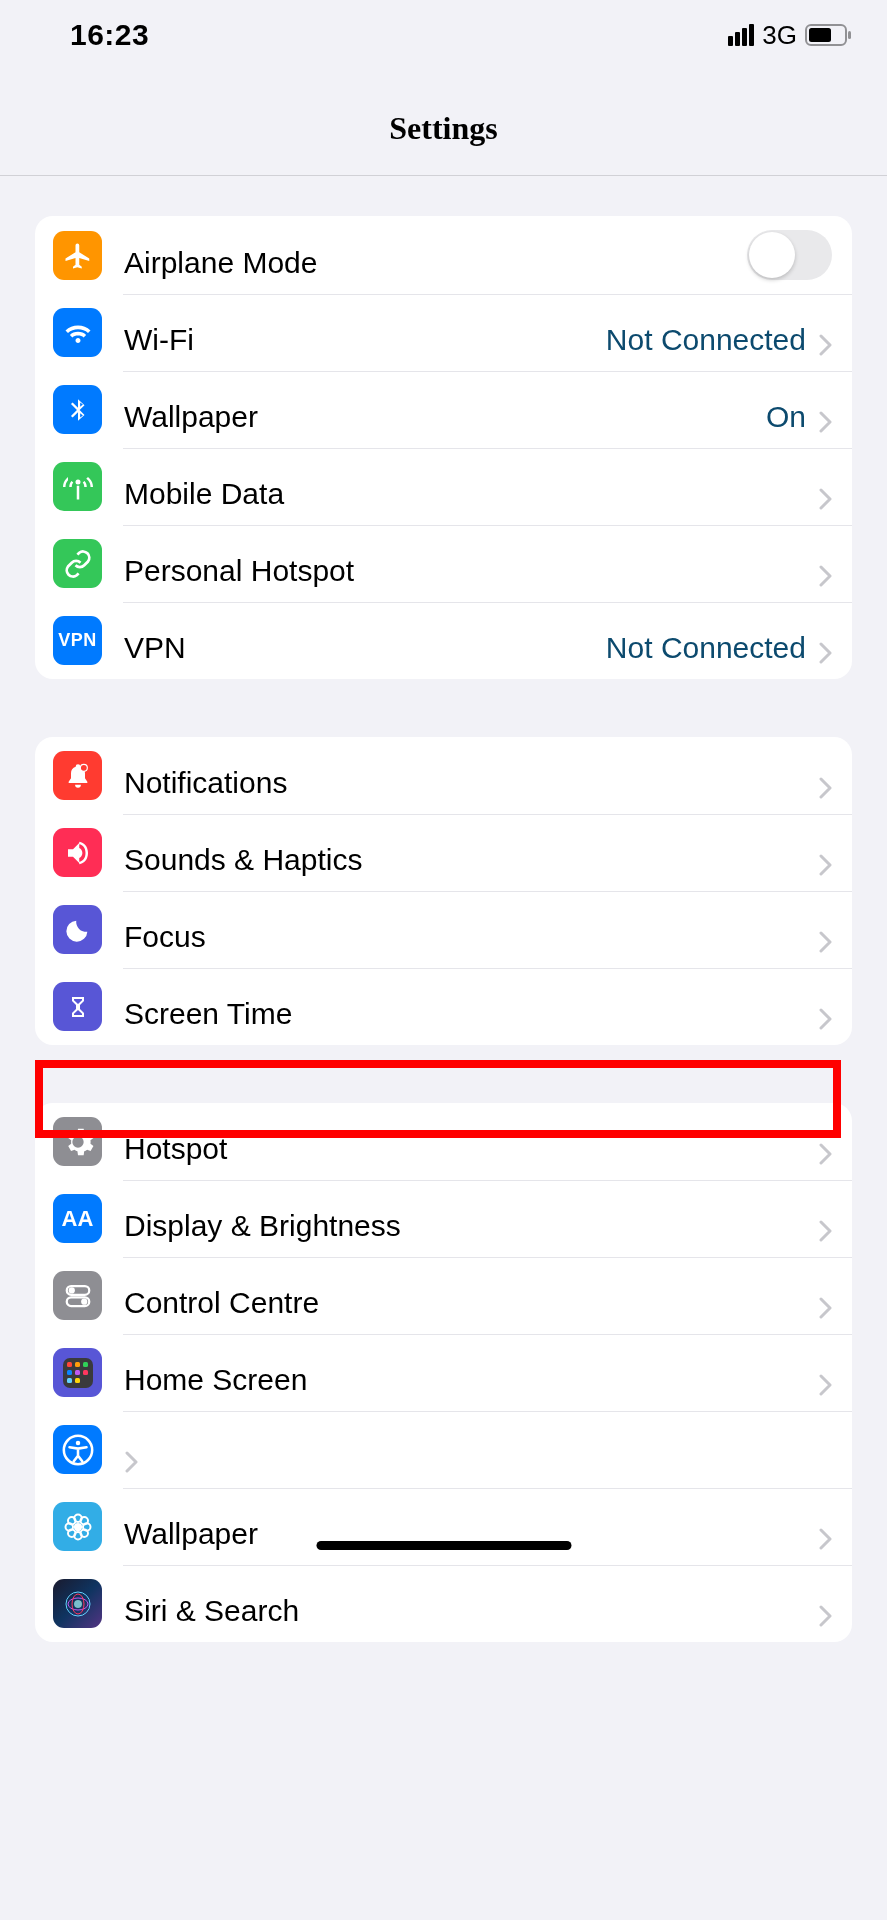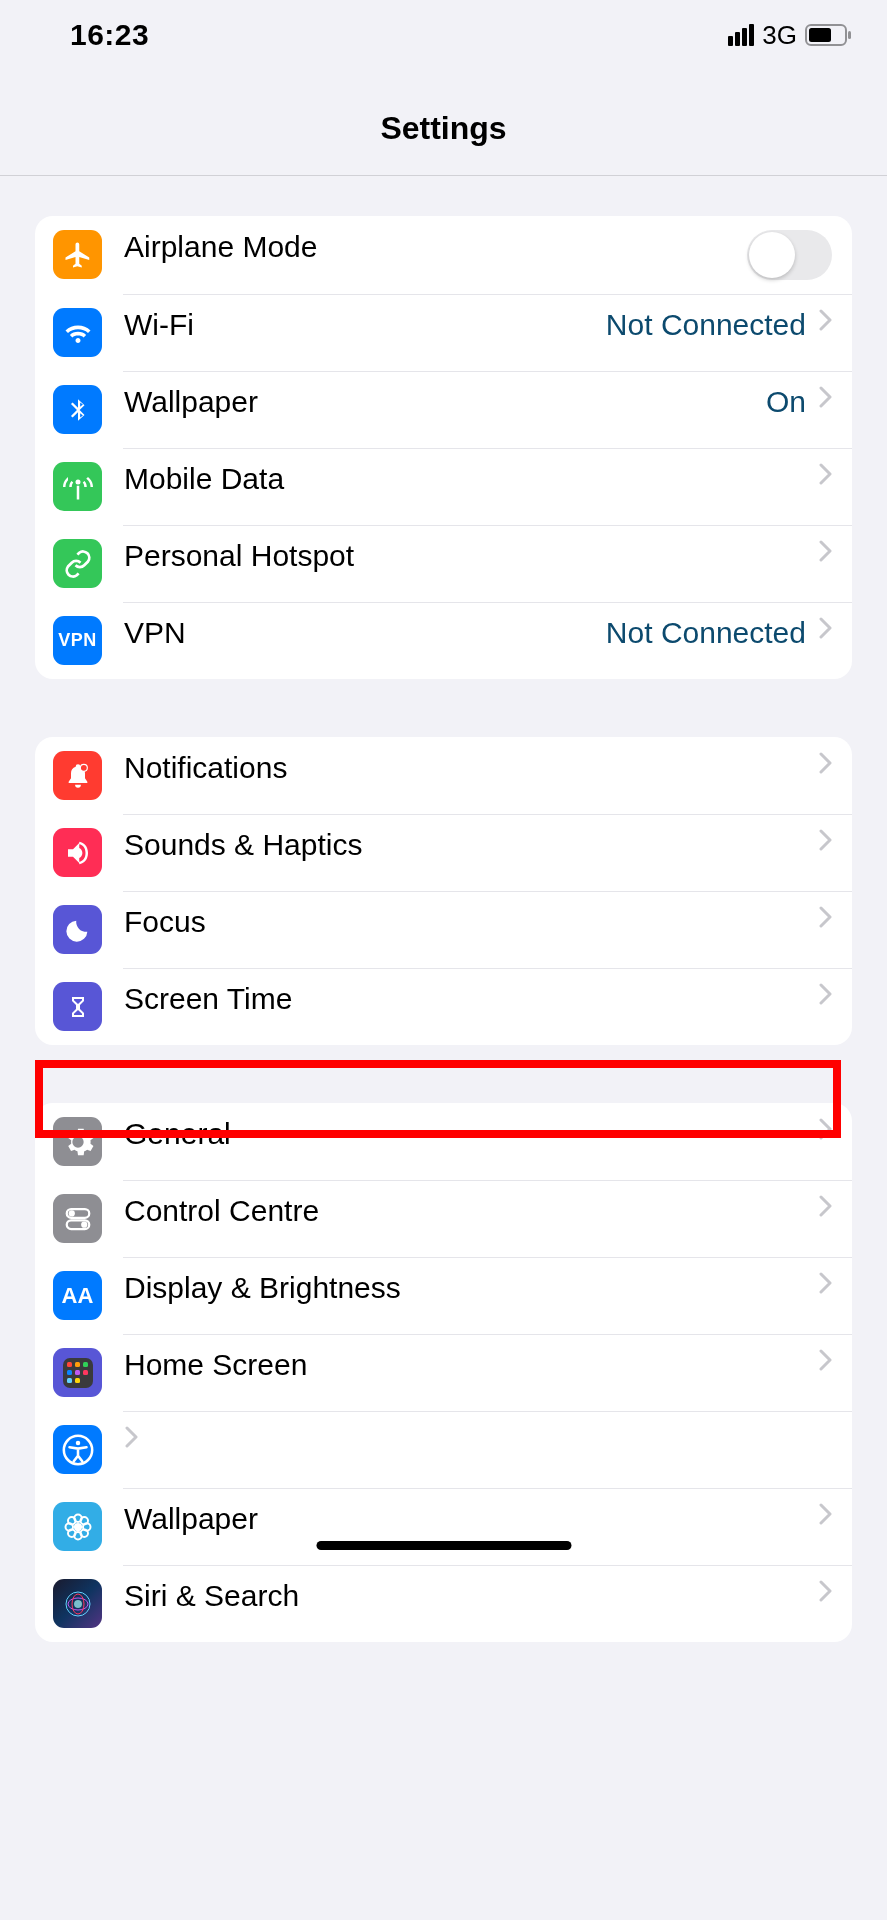--- a/index.html
+++ b/index.html
@@ -46,33 +46,34 @@
   .net-label {
     font-size: 26px;
     font-weight: 400;
   }
   .page-title {
     text-align: center;
     font-size: 32px;
     font-weight: 600;
     padding: 40px 0 28px;
     border-bottom: 1px solid #d1d1d6;
+    font-family: Liberation Serif, serif;
   }
   .content {
     padding: 40px 35px 0;
   }
   .group {
     background: #fff;
     border-radius: 18px;
     overflow: hidden;
     margin-bottom: 58px;
   }
   .row {
     display: flex;
-    align-items: flex-start;
+    align-items: flex-end;
     min-height: 74px;
     padding: 14px 20px 14px 18px;
     position: relative;
   }
   .row + .row::before {
     content: "";
     position: absolute;
     top: 0;
     left: 88px;
     right: 0;
@@ -306,48 +307,48 @@
         </span>
       </div>
     </div>
     <div class="group">
       <div class="row">
         <div class="icon-box c-gray">
           <svg width="34" height="34" viewBox="0 0 24 24" fill="#fff">
             <path d="M12 8a4 4 0 100 8 4 4 0 000-8zm8.9 4c0 .4 0 .8-.1 1.2l2.1 1.7-2 3.5-2.5-1a7.5 7.5 0 01-2 1.2l-.4 2.7h-4l-.4-2.7a7.5 7.5 0 01-2-1.2l-2.5 1-2-3.5 2.1-1.7a8.3 8.3 0 010-2.4L5.1 9.1l2-3.5 2.5 1c.6-.5 1.3-.9 2-1.2L12 2.7h4l.4 2.7c.7.3 1.4.7 2 1.2l2.5-1 2 3.5-2.1 1.7c.1.4.1.8.1 1.2z"></path>
           </svg>
         </div>
-        <span class="row-label">General</span>
+        <span class="row-label">Hotspot</span>
+        <span class="chevron">
+          <svg width="14" height="24" viewBox="0 0 14 24" fill="none" stroke="#c7c7cc" stroke-width="3" stroke-linecap="round" stroke-linejoin="round">
+            <path d="M3 3l9 9-9 9"></path>
+          </svg>
+        </span>
+      </div>
+      <div class="row">
+        <div class="icon-box c-blue">
+          <span class="aa-text">AA</span>
+        </div>
+        <span class="row-label">Display &amp; Brightness</span>
         <span class="chevron">
           <svg width="14" height="24" viewBox="0 0 14 24" fill="none" stroke="#c7c7cc" stroke-width="3" stroke-linecap="round" stroke-linejoin="round">
             <path d="M3 3l9 9-9 9"></path>
           </svg>
         </span>
       </div>
       <div class="row">
         <div class="icon-box c-gray">
           <svg width="30" height="30" viewBox="0 0 24 24" fill="#fff">
             <rect x="3" y="4" width="18" height="7" rx="3.5" fill="none" stroke="#fff" stroke-width="1.8"></rect>
             <circle cx="7" cy="7.5" r="2.5"></circle>
             <rect x="3" y="13" width="18" height="7" rx="3.5" fill="none" stroke="#fff" stroke-width="1.8"></rect>
             <circle cx="17" cy="16.5" r="2.5"></circle>
           </svg>
         </div>
         <span class="row-label">Control Centre</span>
-        <span class="chevron">
-          <svg width="14" height="24" viewBox="0 0 14 24" fill="none" stroke="#c7c7cc" stroke-width="3" stroke-linecap="round" stroke-linejoin="round">
-            <path d="M3 3l9 9-9 9"></path>
-          </svg>
-        </span>
-      </div>
-      <div class="row">
-        <div class="icon-box c-blue">
-          <span class="aa-text">AA</span>
-        </div>
-        <span class="row-label">Display &amp; Brightness</span>
         <span class="chevron">
           <svg width="14" height="24" viewBox="0 0 14 24" fill="none" stroke="#c7c7cc" stroke-width="3" stroke-linecap="round" stroke-linejoin="round">
             <path d="M3 3l9 9-9 9"></path>
           </svg>
         </span>
       </div>
       <div class="row">
         <div class="icon-box c-indigo">
           <svg width="34" height="34" viewBox="0 0 34 34">
             <rect x="2" y="2" width="30" height="30" rx="7" fill="#3a3a3c"></rect>

